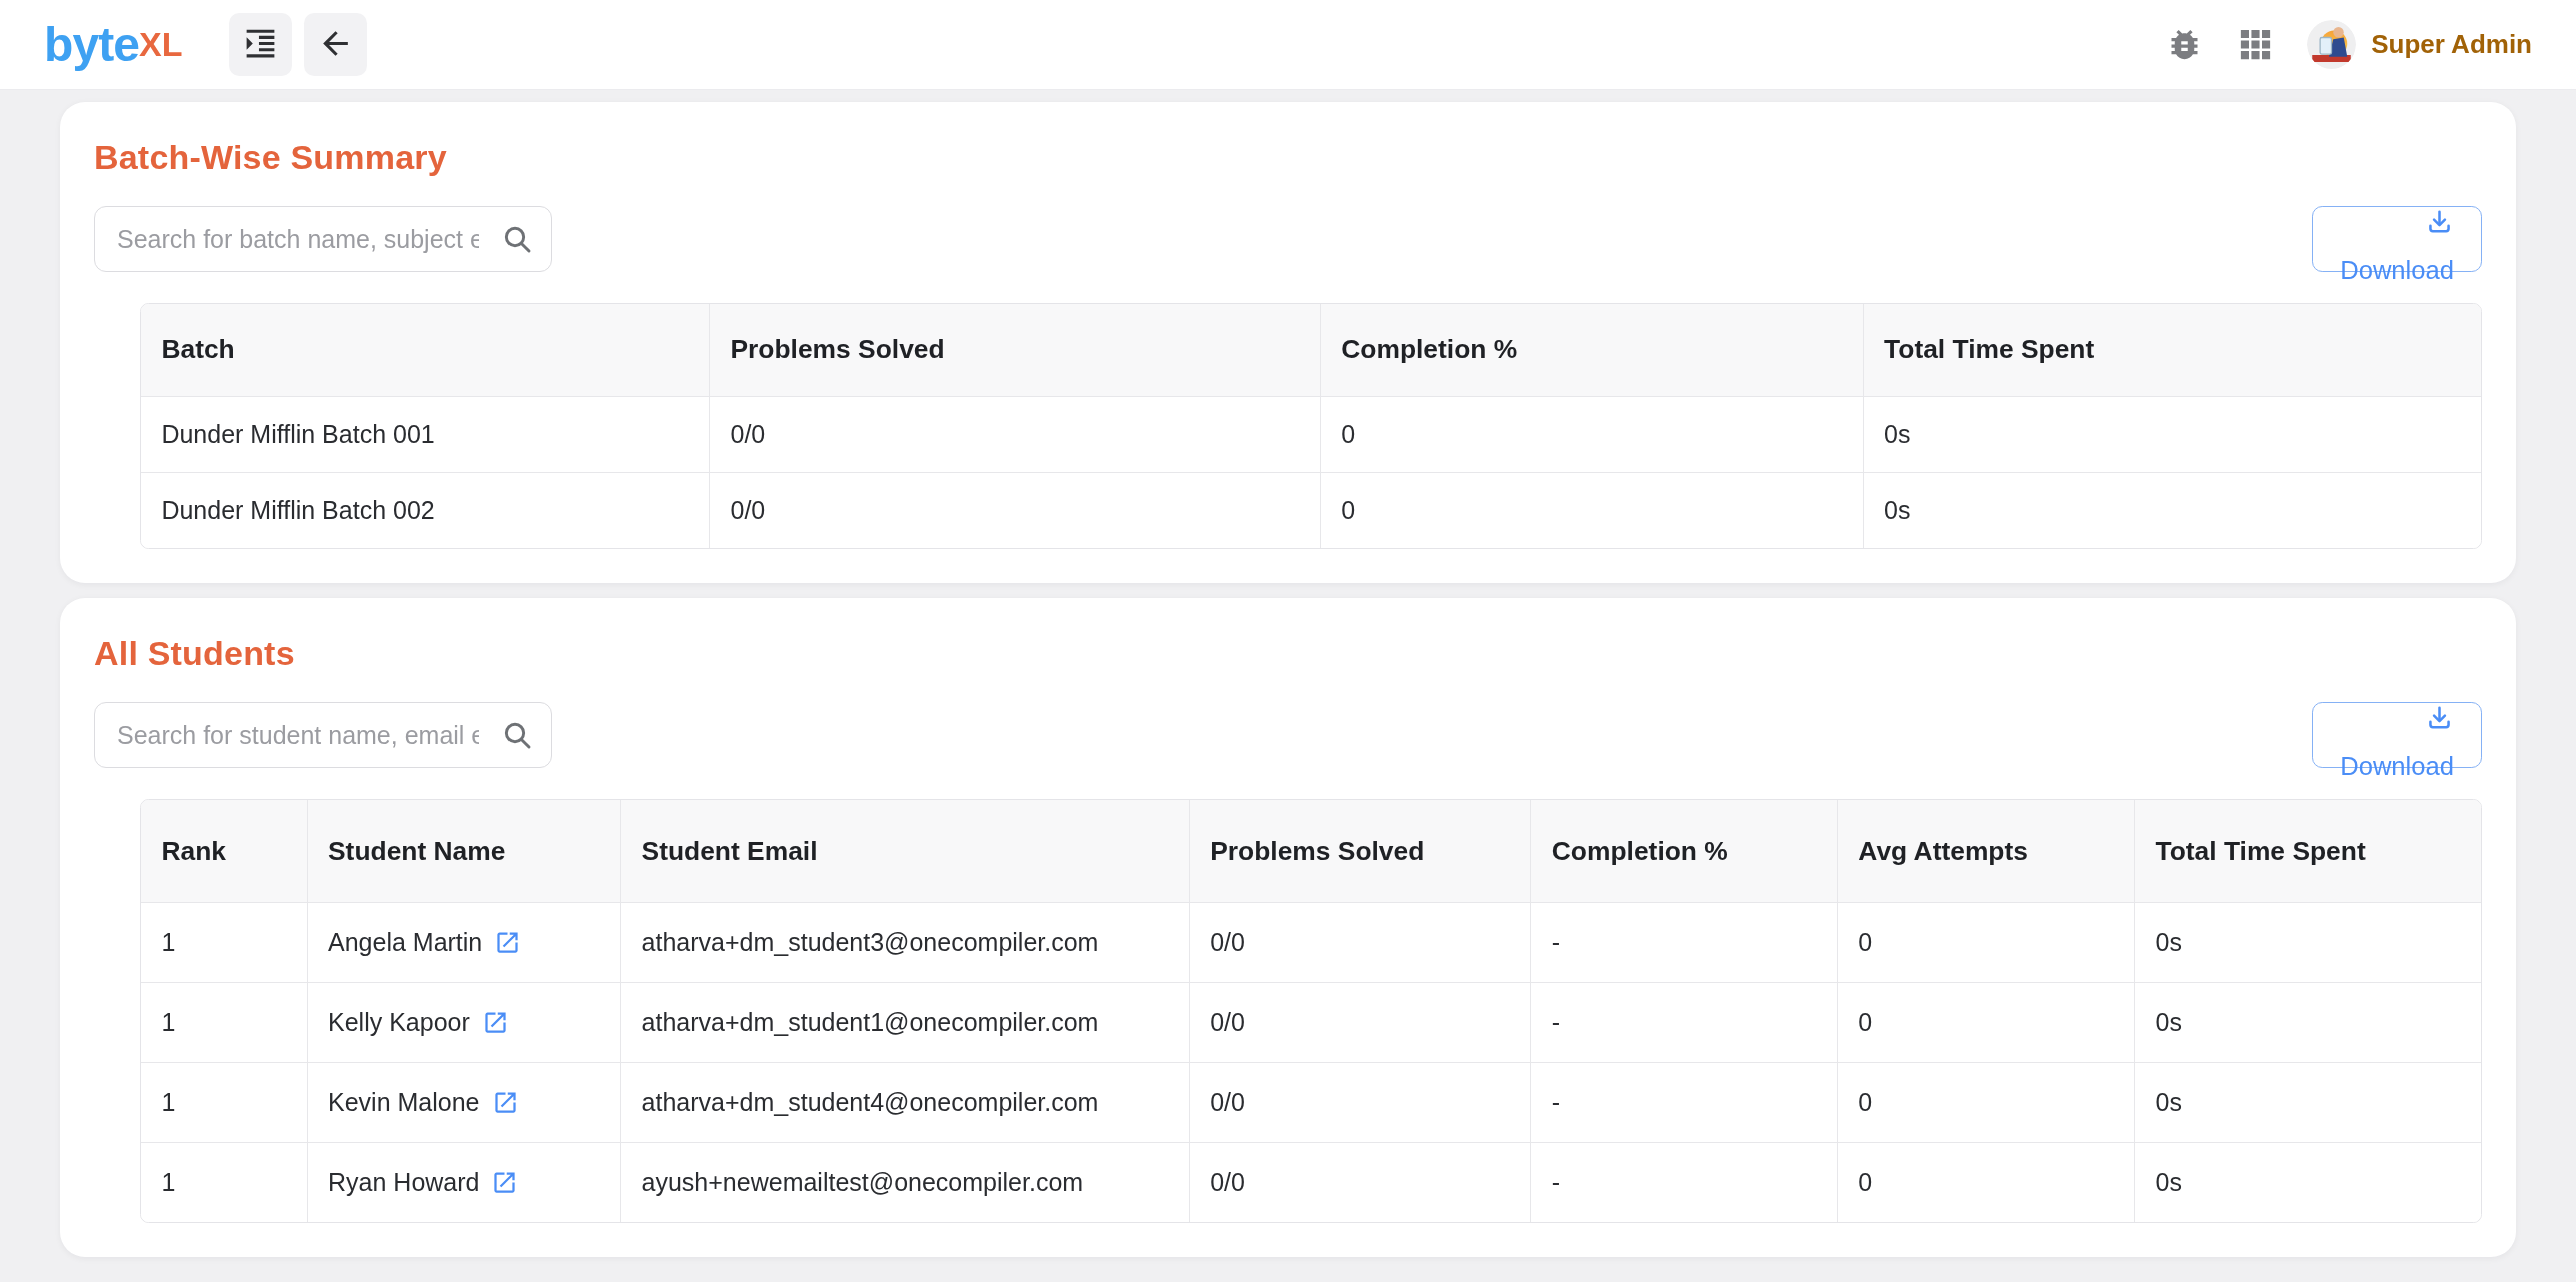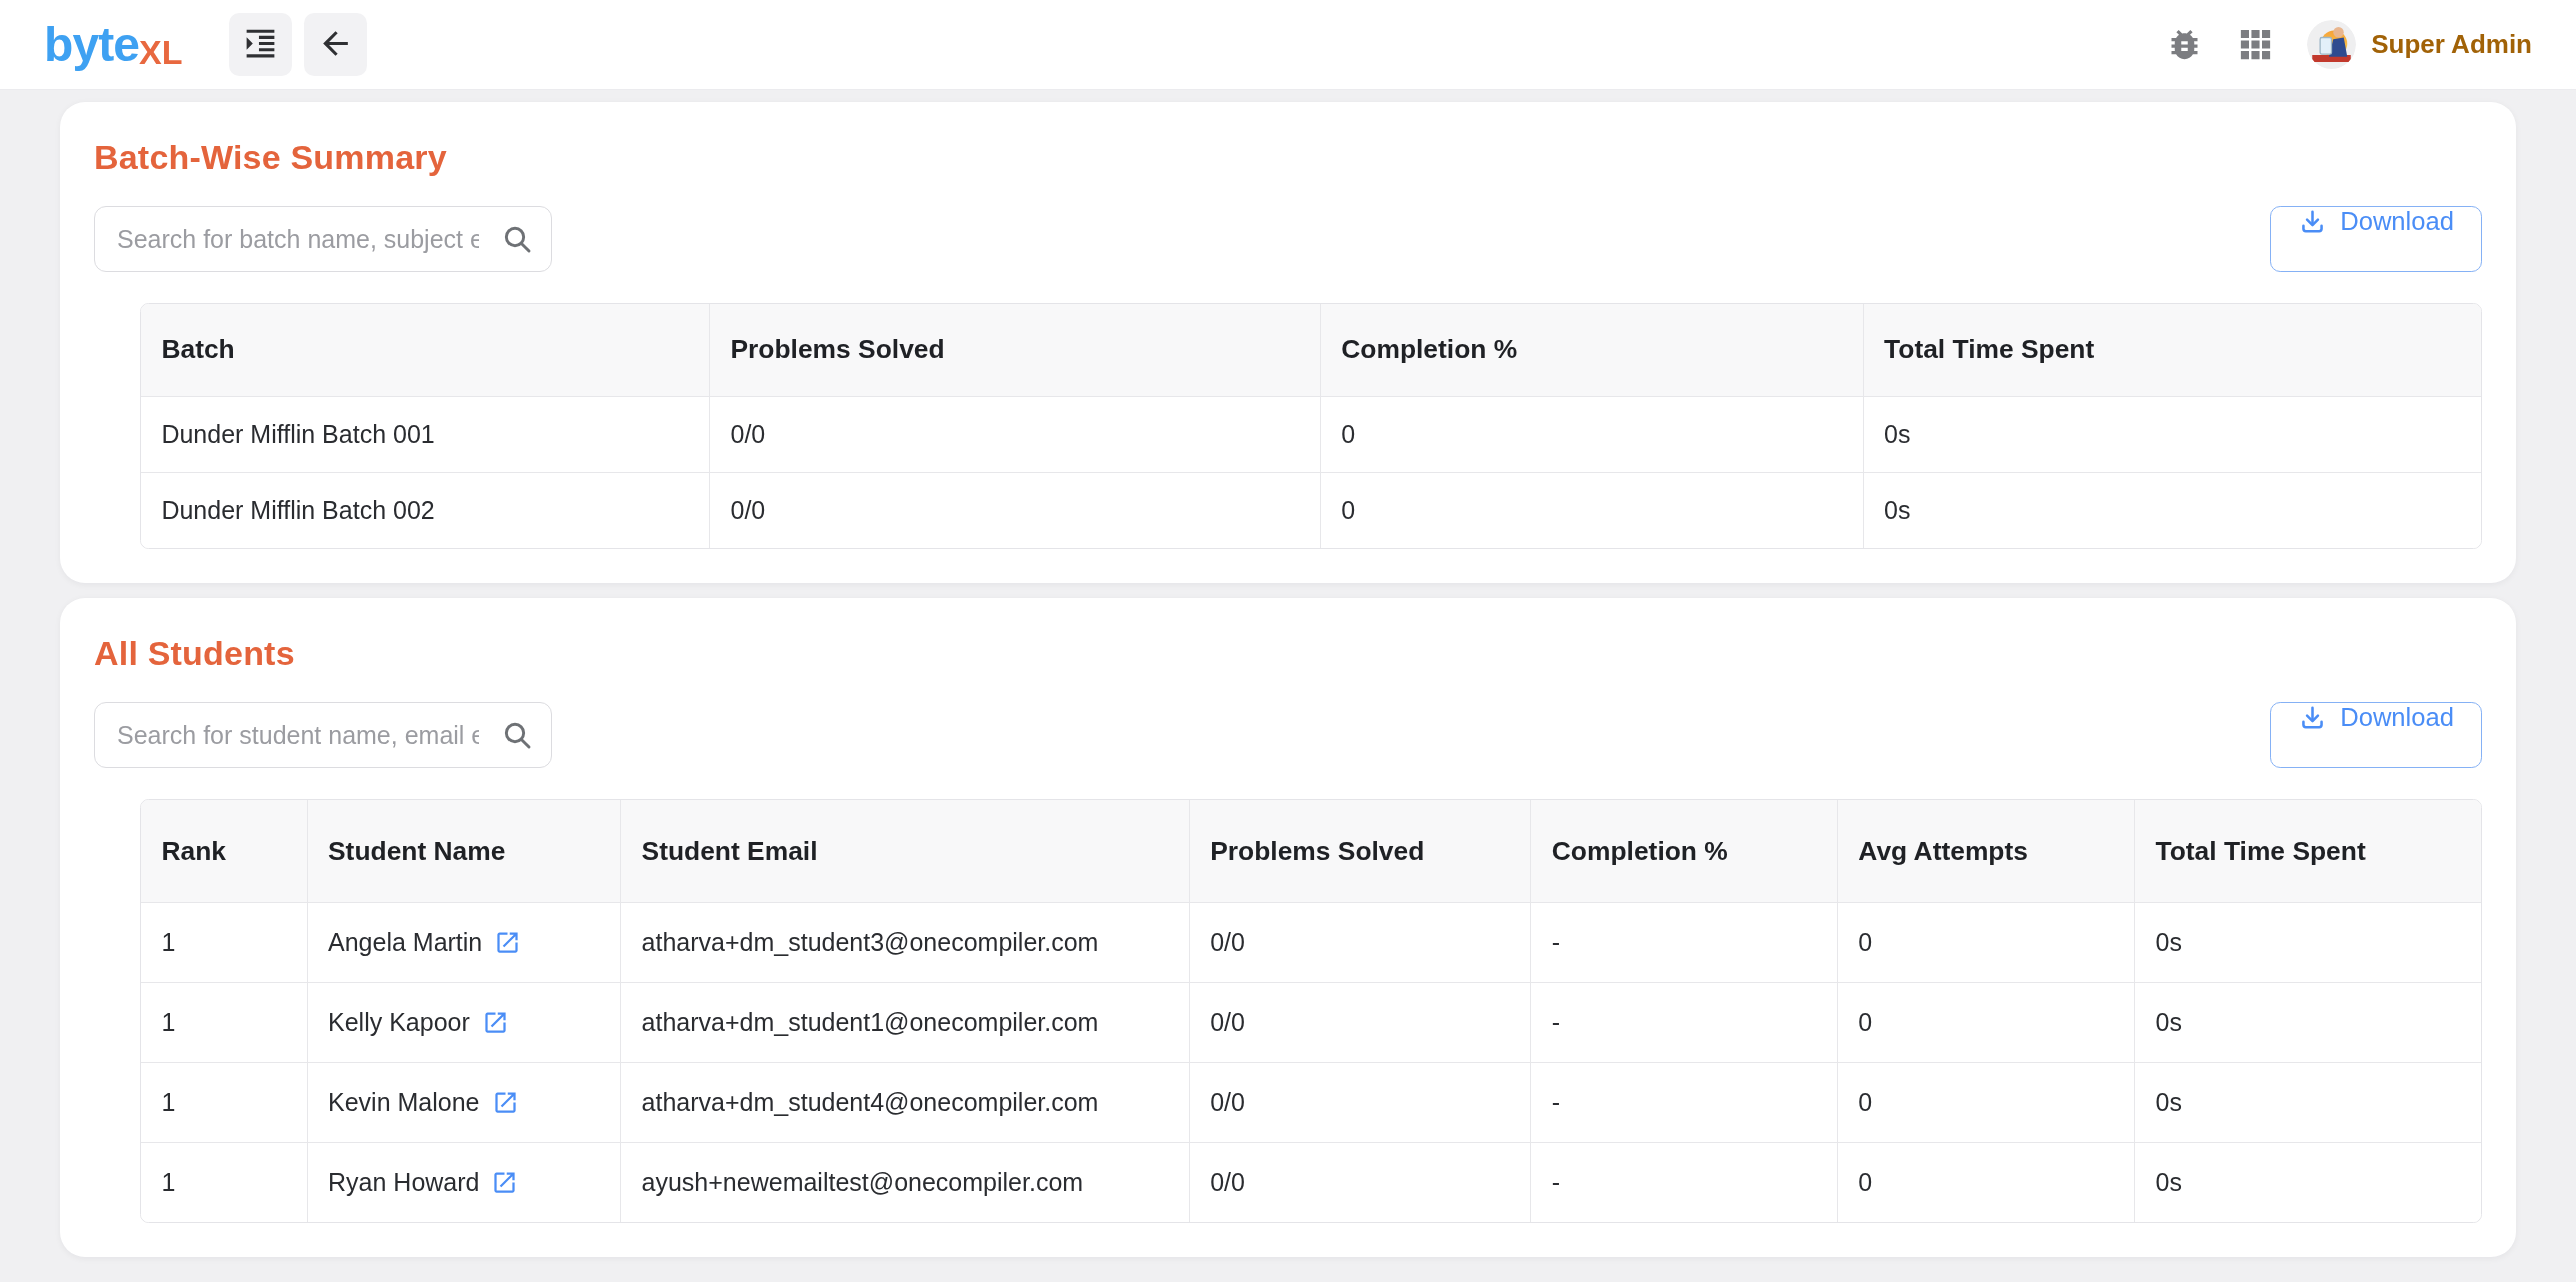--- a/index.html
+++ b/index.html
@@ -11,21 +11,21 @@
     overflow:hidden;
     color:#26282c;
   }
   
   .topbar {
     height:90px; background:#ffffff;
     border-bottom:0.9px solid #ebebee;
     display:flex; align-items:center;
     padding:0 44px;
   }
-  .logo { display:flex; align-items:flex-end; cursor:pointer; margin-right:46px; }
+  .logo { display:flex; align-items:center; cursor:pointer; margin-right:46px; }
   .logo-byte { font-size:48px; font-weight:800; color:#3ea1f2; letter-spacing:-0.9px; line-height:1; }
   .logo-xl { font-size:34px; font-weight:800; color:#e8683f; line-height:1; margin-top:-1.7px; }
   .icon-btn {
     width:63px; height:63px; border:none; border-radius:10.2px;
     background:#f2f2f4; display:flex; align-items:center; justify-content:center;
     cursor:pointer; margin-right:12px;
   }
   .icon-btn svg { width:37px; height:37px; fill:#2f3033; }
   .topbar-spacer { flex:1; }
   .hdr-icon { width:39px; height:39px; margin-right:32px; cursor:pointer; display:flex; align-items:center; }
@@ -49,25 +49,26 @@
     padding:0 72px 0 22px; font-size:25px; color:#2a2c30; outline:none;
     font-family:"Liberation Sans", sans-serif; background:#fff;
   }
   .search-box input::placeholder { color:#9b9ca1; }
   .search-icon {
     position:absolute; right:19px; top:50%; transform:translateY(-50%);
     width:32px; height:32px; cursor:pointer;
   }
   .search-icon svg { width:32px; height:32px; stroke:#6e7175; fill:none; stroke-width:2.2; stroke-linecap:round; }
   .download-btn {
-    display:inline-flex; align-items:flex-start; gap:13.6px;
+    display:inline-flex; align-items:flex-end; gap:13.6px;
     height:66px; padding:0 27px;
     background:#fff; border:0.9px solid #85b1f5; border-radius:10.2px;
     color:#4a8df6; font-size:25.6px; font-weight:500; cursor:pointer;
     font-family:"Liberation Sans", sans-serif;
+    flex-direction:column;
   }
   .download-btn svg { width:29px; height:29px; stroke:#4a8df6; fill:none; stroke-width:2.1; stroke-linecap:round; stroke-linejoin:round; }
 
   .table-wrap { border:0.9px solid #e4e4e8; border-radius:8.5px; overflow:hidden;margin-left:46px; }
   table { width:100%; border-collapse:collapse; }
   th {
     background:#f8f8f9; text-align:left; vertical-align:middle;
     font-size:26.4px; font-weight:700; color:#1f2125; padding:0 20.4px;
   }
   td { font-size:25px; color:#2a2c30; padding:0 20.4px; background:#fff; vertical-align:middle; }

